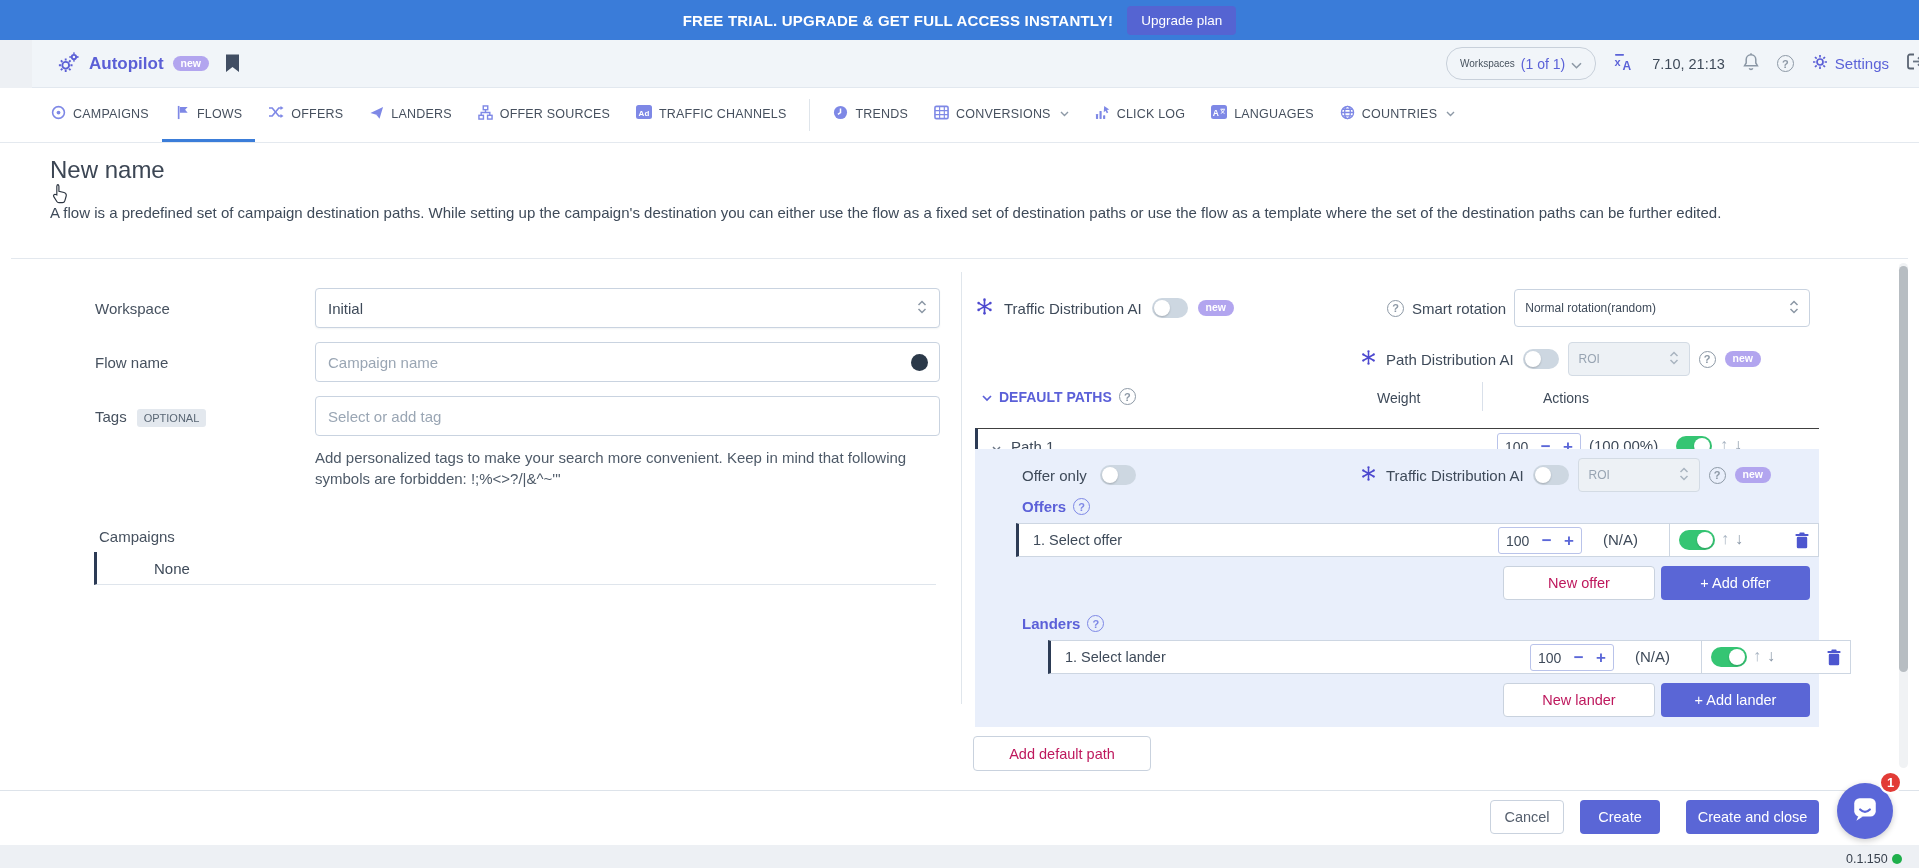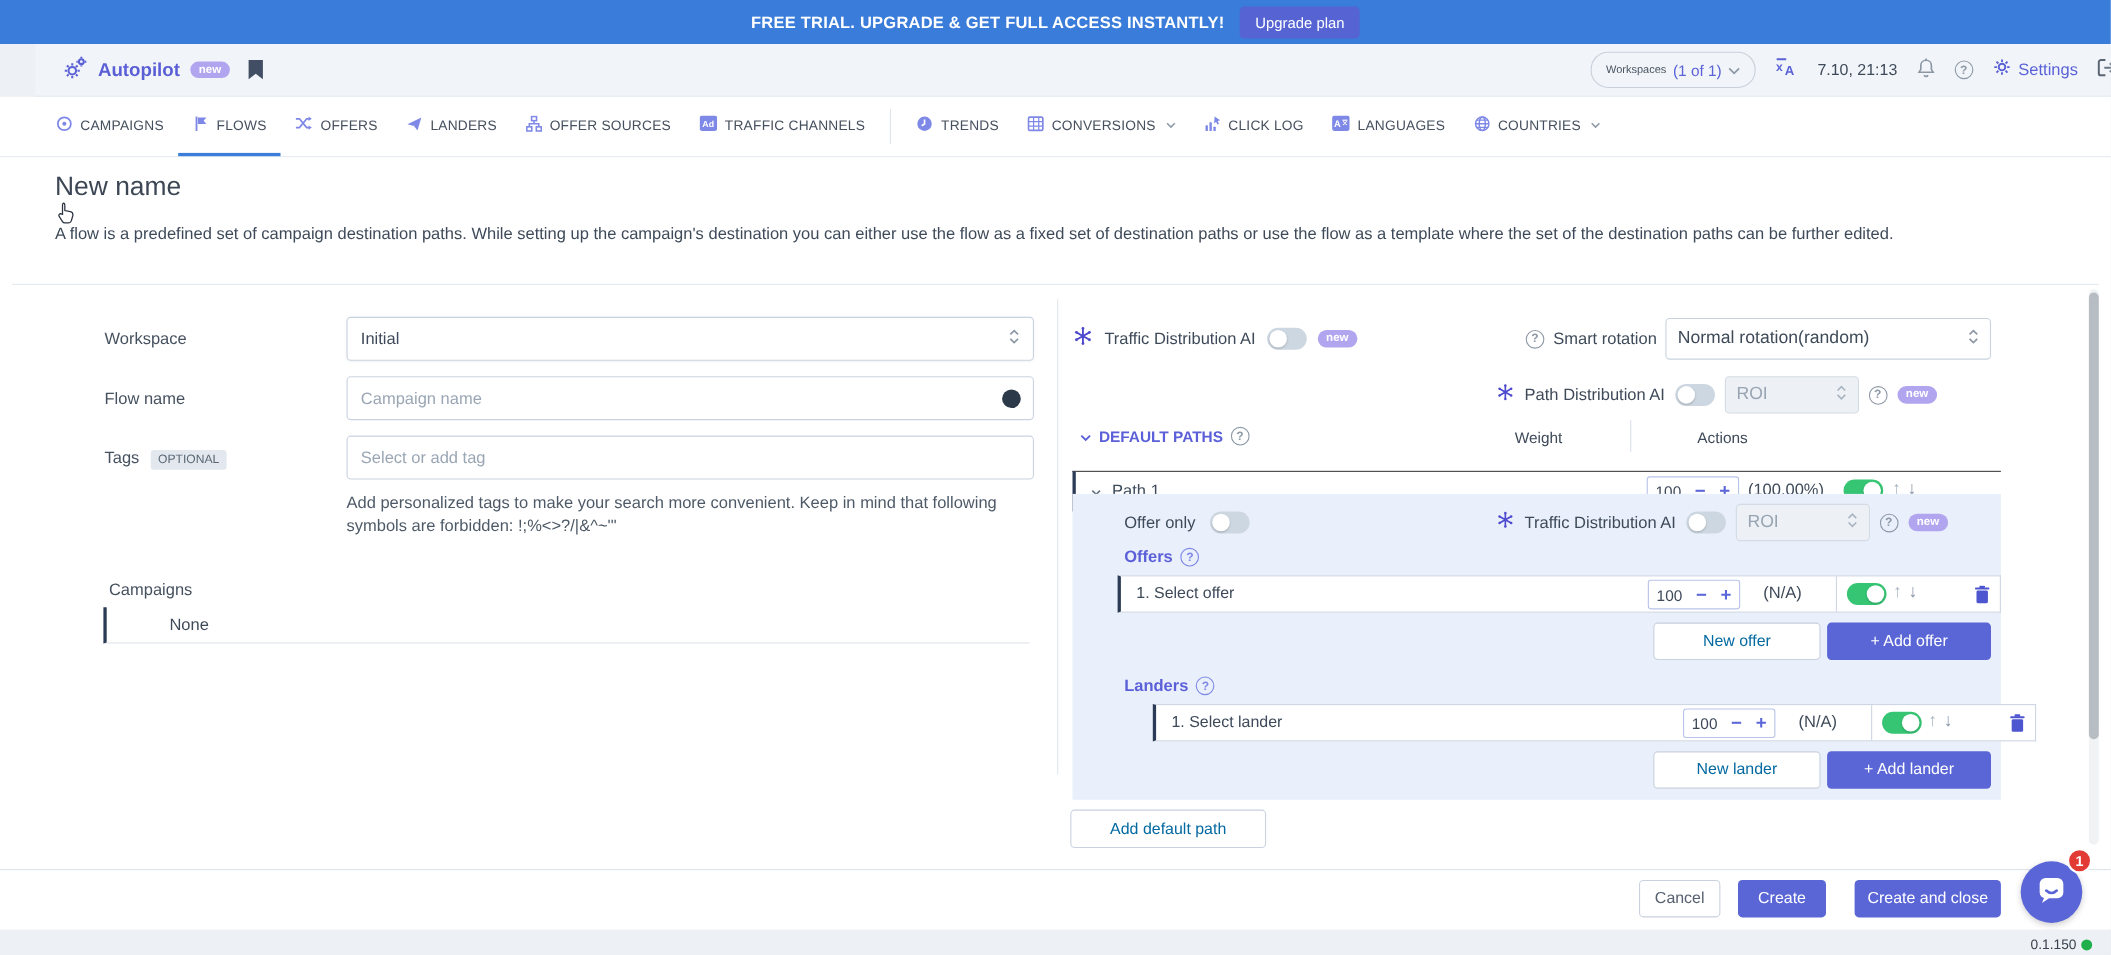--- a/index.html
+++ b/index.html
@@ -49,39 +49,39 @@
   .none-row{position:absolute;left:94px;top:552px;width:842px;height:33px;border-left:3px solid #2c3b55;border-bottom:1px solid #dfe5ec;display:flex;align-items:center;padding-left:57px;box-sizing:border-box;font-size:15px;color:#3e4a59;}
   
   .hrow{display:flex;align-items:center;}
   .ai-label{font-size:15px;color:#3e4a59;}
   .toggle{width:36px;height:20px;border-radius:10px;background:#cdd7e1;position:relative;cursor:pointer;flex:none;}
   .toggle .knob{position:absolute;top:2px;left:2px;width:16px;height:16px;border-radius:50%;background:#fff;box-shadow:0 1px 2px rgba(0,0,0,.2);}
   .toggle.on{background:#35c573;}
   .toggle.on .knob{left:auto;right:2px;}
   .qc{display:inline-flex;align-items:center;justify-content:center;width:17px;height:17px;border-radius:50%;border:1.4px solid #8d99a6;color:#8d99a6;font-size:11px;font-weight:bold;box-sizing:border-box;flex:none;cursor:pointer;}
   .qc.purple{border-color:#7e88e6;color:#7e88e6;}
-  .sel-sm{display:flex;align-items:center;justify-content:space-between;border:1px solid #c9d3e0;border-radius:4px;background:#fff;font-size:16px;color:#3e4a59;padding:0 10px;box-sizing:border-box;cursor:pointer;}
+  .sel-sm{display:flex;align-items:center;justify-content:space-between;border:1px solid #c9d3e0;border-radius:4px;background:#fff;font-size:12px;color:#3e4a59;padding:0 10px;box-sizing:border-box;cursor:pointer;}
   .sel-sm.disabled{background:#edf1f5;color:#98a4b2;border-color:#d3dbe4;}
   .dp-title{position:absolute;left:982px;top:388px;display:flex;align-items:center;gap:7px;color:#5b60d8;font-weight:bold;font-size:14px;cursor:pointer;}
   .col-h{position:absolute;top:390px;font-size:14px;color:#3e4a59;}
   .col-h-div{position:absolute;left:1482px;top:382px;height:29px;width:1px;background:#d9e0ea;}
   .path-row{position:absolute;left:975px;top:428px;width:844px;height:37px;background:#fff;border-top:1px solid #404040;border-bottom:1px solid #d9e0ea;border-left:3px solid #2c3b55;box-sizing:border-box;}
   .path-name{position:absolute;left:14px;top:9px;display:flex;align-items:center;gap:10px;font-size:15px;color:#3e4a59;}
   .weightbox{position:absolute;display:inline-flex;align-items:center;width:84px;height:27px;border:1px solid #b9c3ea;border-radius:3px;background:#fff;box-sizing:border-box;justify-content:space-between;padding:0 7px;}
   .weight-val{font-size:14px;color:#3e4a59;}
   .wm{color:#5b67d8;font-size:17px;font-weight:bold;cursor:pointer;line-height:1;}
   .pct{position:absolute;font-size:15px;color:#3e4a59;}
   .arrow-up{color:#a9b5c3;font-size:16px;cursor:pointer;}
   .arrow-down{color:#8b99a9;font-size:16px;cursor:pointer;}
   .path-body{position:absolute;left:975px;top:449px;width:844px;height:278px;background:#e9effb;}
   .sec-title{position:absolute;display:flex;align-items:center;gap:7px;color:#5b60d8;font-weight:bold;font-size:15px;}
   .item-row{position:absolute;width:803px;height:34px;background:#fff;border:1px solid #cdd6e2;border-left:3px solid #2c3b55;box-sizing:border-box;}
   .item-name{position:absolute;left:14px;top:8px;font-size:14.5px;color:#3e4a59;}
   .row-div{position:absolute;left:650px;top:0;height:32px;width:1px;background:#cdd6e2;}
-  .btn-ghost{display:flex;align-items:center;justify-content:center;background:#fff;border:1px solid #c9d2de;border-radius:4px;color:#0369a1;font-size:14.5px;cursor:pointer;box-sizing:border-box;font-family:"Liberation Sans",sans-serif;}
+  .btn-ghost{display:flex;align-items:center;justify-content:center;background:#fff;border:1px solid #c9d2de;border-radius:4px;color:#be185d;font-size:14.5px;cursor:pointer;box-sizing:border-box;font-family:"Liberation Sans",sans-serif;}
   .btn-primary{display:flex;align-items:center;justify-content:center;background:#5a66d6;border:none;border-radius:4px;color:#fff;font-size:14.5px;cursor:pointer;box-sizing:border-box;font-family:"Liberation Sans",sans-serif;}
   
   .footer-divider{position:absolute;left:0;top:790px;width:1919px;border-bottom:1px solid #dde3ea;}
   .chat-fab{position:absolute;left:1837px;top:783px;width:56px;height:56px;border-radius:50%;background:#5a66d8;display:flex;align-items:center;justify-content:center;cursor:pointer;box-shadow:0 2px 6px rgba(0,0,0,.2);}
   .chat-badge{position:absolute;left:1879px;top:771px;width:23px;height:23px;border-radius:50%;background:#e23b36;color:#fff;font-size:13px;font-weight:bold;display:flex;align-items:center;justify-content:center;border:2px solid #fff;box-sizing:border-box;}
   .version{position:absolute;left:1846px;top:852px;font-size:12.5px;color:#39424e;display:flex;align-items:center;gap:4px;}
   .vdot{width:10px;height:10px;border-radius:50%;background:#1faf4b;}
   .scroll-track{position:absolute;left:1899px;top:263px;width:9px;height:505px;background:#f0f2f4;border-radius:5px;}
   .scroll-thumb{position:absolute;left:1899px;top:266px;width:9px;height:406px;background:#b7bdc2;border-radius:5px;}
 </style>

